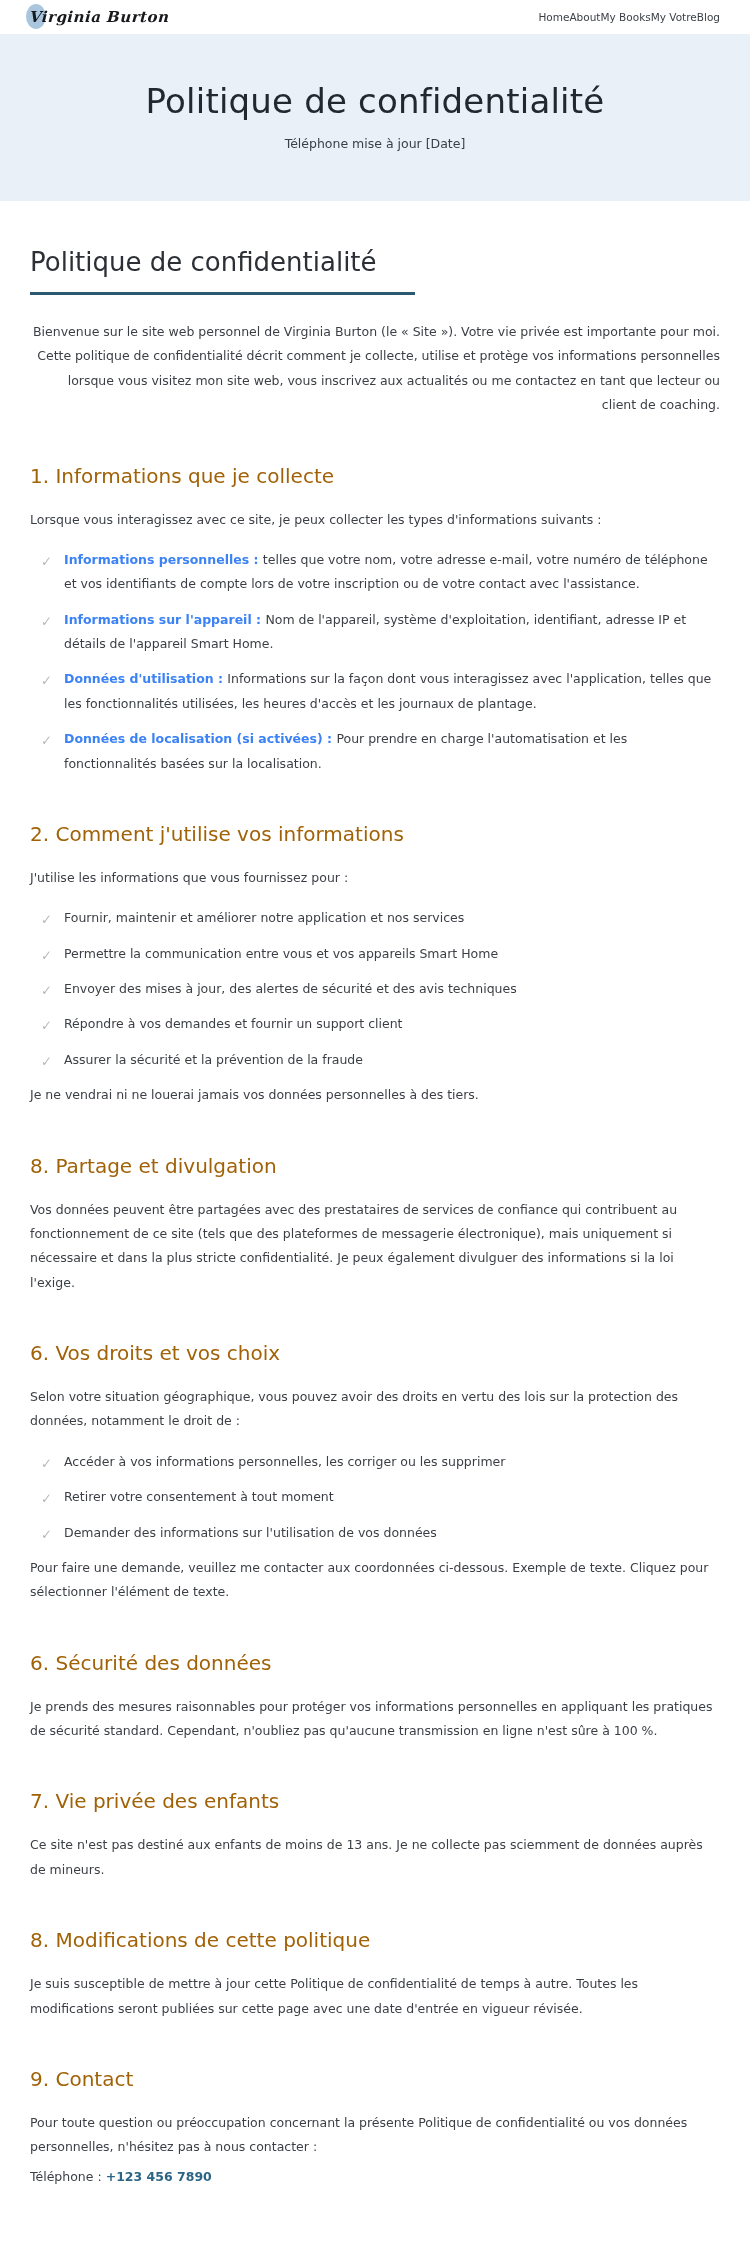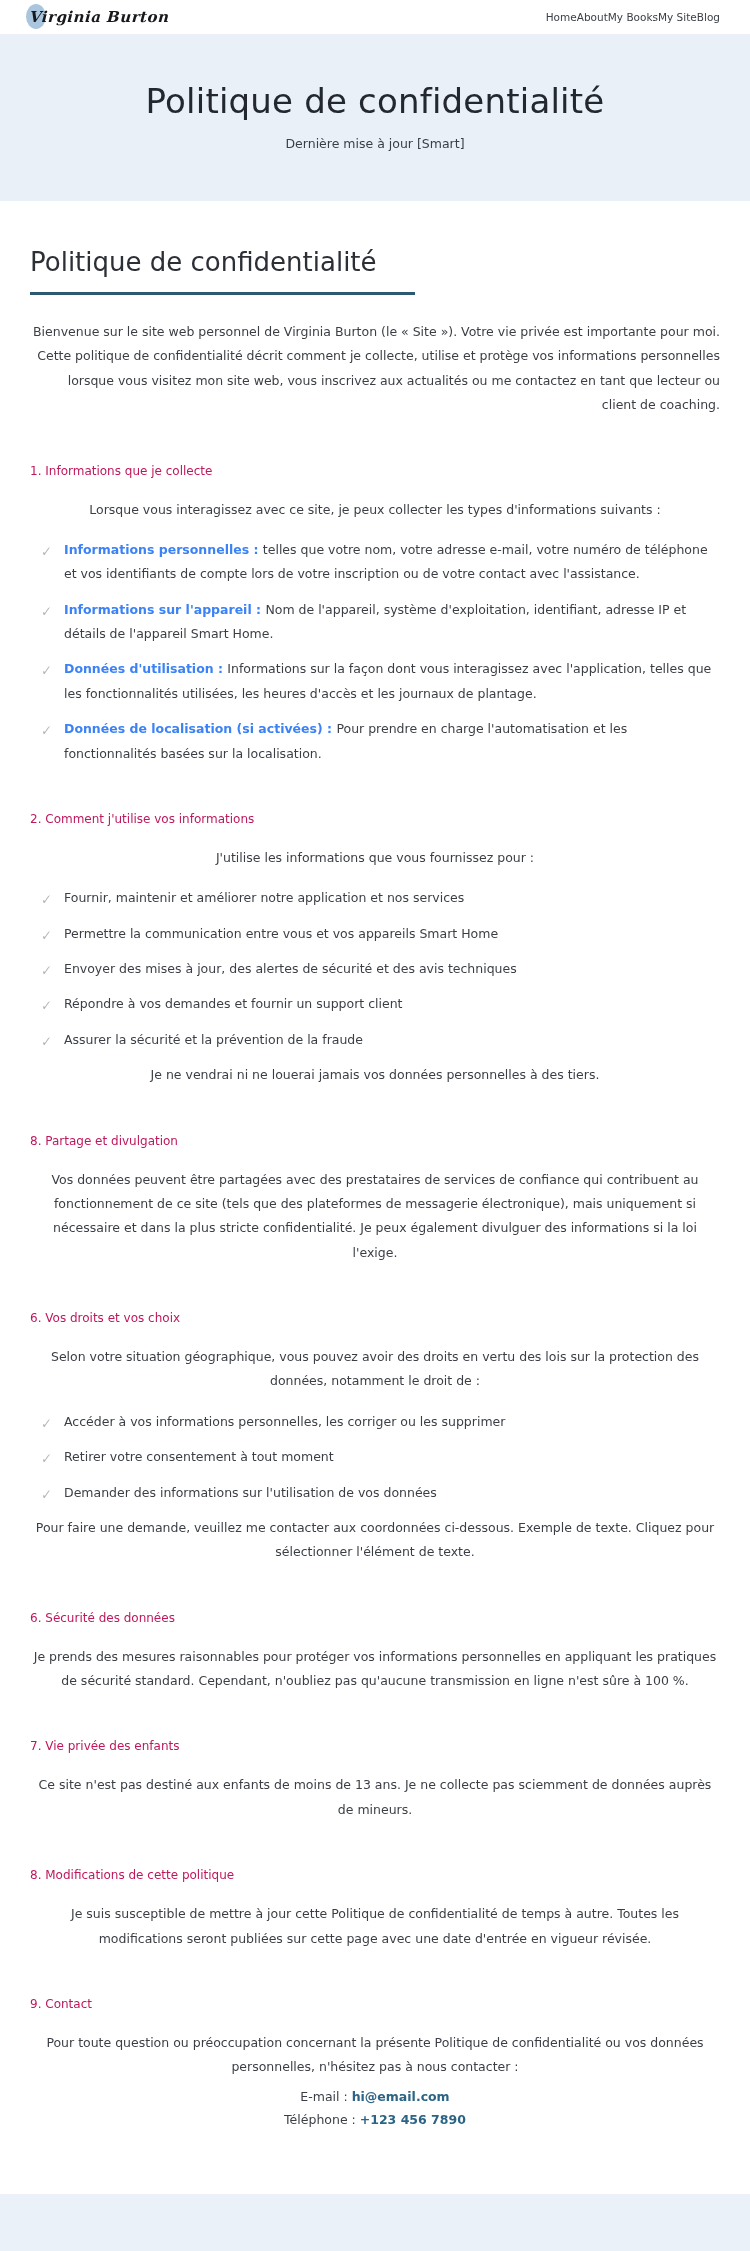--- a/index.html
+++ b/index.html
@@ -35,22 +35,22 @@
   .hero-sub { margin-top:15px; font-size:12.5px; color:#3a3f46; }
 
   
   .article { background:#ffffff; padding:46px 30px 62px; }
   .article-title { font-size:26px; font-weight:400; color:#2c3036; }
   .title-rule { width:385px; height:3px; background:#2c5871; margin-top:15px; }
   .body-text { font-size:12.5px; line-height:1.95; color:#3b3f45; }
   .intro { margin-top:25px;text-align:right; }
 
   .policy-section { margin-top:46px; }
-  .sec-heading { font-size:12px; font-weight:400; color:#be185d; margin-bottom:20px; }
-  .policy-section .body-text { margin-bottom:6px;text-align:center; }
+  .sec-heading { font-size:20px; font-weight:400; color:#a16207; margin-bottom:20px; }
+  .policy-section .body-text { margin-bottom:6px; }
 
   .check-list { list-style:none; margin:16px 0 10px; }
   .check-item { position:relative; padding-left:34px; margin-bottom:11px;
     font-size:12.5px; line-height:1.95; color:#3b3f45; }
   .check-item strong { color:#3b82f6; }
   .check { position:absolute; left:11px; top:1px; color:#b1b6bb; font-size:13px;
     transform:rotate(-6deg) skewX(-8deg); }
   .contact-line { margin:2px 0 !important; line-height:1.7 !important; }
   .contact-link { font-weight:700; color:#2c6485; text-decoration:none; cursor:pointer; }
 
@@ -62,28 +62,28 @@
 
 <header class="site-header">
   <a class="logo">
     <span class="logo-oval"></span>
     <span class="logo-text">Virginia Burton</span>
   </a>
   <nav class="site-nav">
       <a class="nav-link">Home</a>
       <a class="nav-link">About</a>
       <a class="nav-link">My Books</a>
-      <a class="nav-link">My Site</a>
+      <a class="nav-link">My Votre</a>
       <a class="nav-link">Blog</a>
     </nav>
 </header>
 
 <section class="hero">
   <h1 class="hero-title">Politique de confidentialité</h1>
-  <div class="hero-sub">Dernière mise à jour [Smart]</div>
+  <div class="hero-sub">Téléphone mise à jour [Date]</div>
 </section>
 
 <main class="article">
   <h2 class="article-title">Politique de confidentialité</h2>
   <div class="title-rule"></div>
   <p class="body-text intro">Bienvenue sur le site web personnel de Virginia Burton (le « Site »). Votre vie privée est importante pour moi. Cette politique de confidentialité décrit comment je collecte, utilise et protège vos informations personnelles lorsque vous visitez mon site web, vous inscrivez aux actualités ou me contactez en tant que lecteur ou client de coaching.</p>
   <div>
       <section class="policy-section">
         <h3 class="sec-heading">1. Informations que je collecte</h3>
         <p class="body-text">Lorsque vous interagissez avec ce site, je peux collecter les types d'informations suivants :</p>
@@ -128,21 +128,20 @@
         <h3 class="sec-heading">7. Vie privée des enfants</h3>
         <p class="body-text">Ce site n'est pas destiné aux enfants de moins de 13 ans. Je ne collecte pas sciemment de données auprès de mineurs.</p>
       </section>
       <section class="policy-section">
         <h3 class="sec-heading">8. Modifications de cette politique</h3>
         <p class="body-text">Je suis susceptible de mettre à jour cette Politique de confidentialité de temps à autre. Toutes les modifications seront publiées sur cette page avec une date d'entrée en vigueur révisée.</p>
       </section>
       <section class="policy-section">
         <h3 class="sec-heading">9. Contact</h3>
         <p class="body-text">Pour toute question ou préoccupation concernant la présente Politique de confidentialité ou vos données personnelles, n'hésitez pas à nous contacter :</p>
-        <p class="body-text contact-line">E-mail : <a class="contact-link">hi@email.com</a></p>
         <p class="body-text contact-line">Téléphone : <a class="contact-link">+123 456 7890</a></p>
       </section>
     </div>
 </main>
 
 <section class="newsletter">
   
 
   
 </section>

